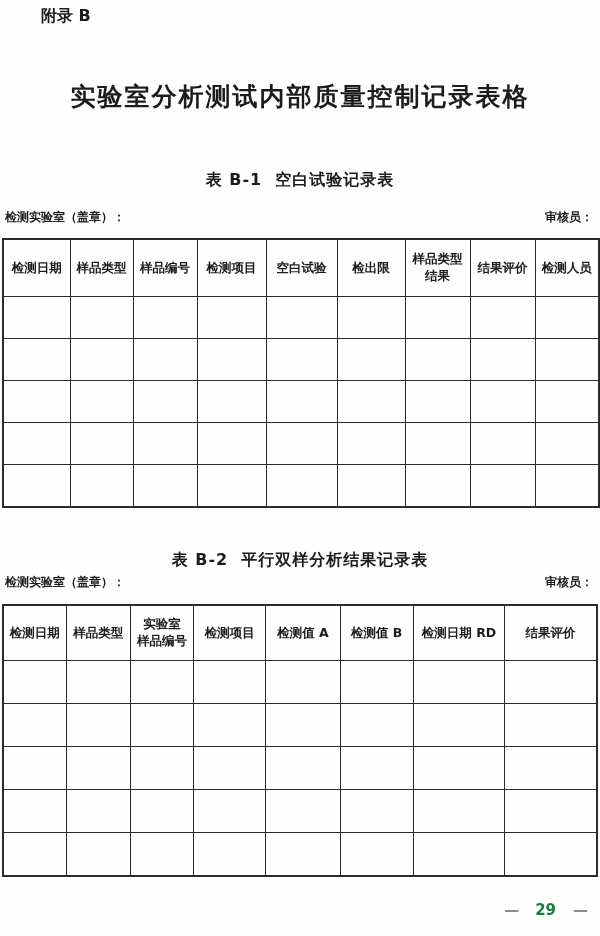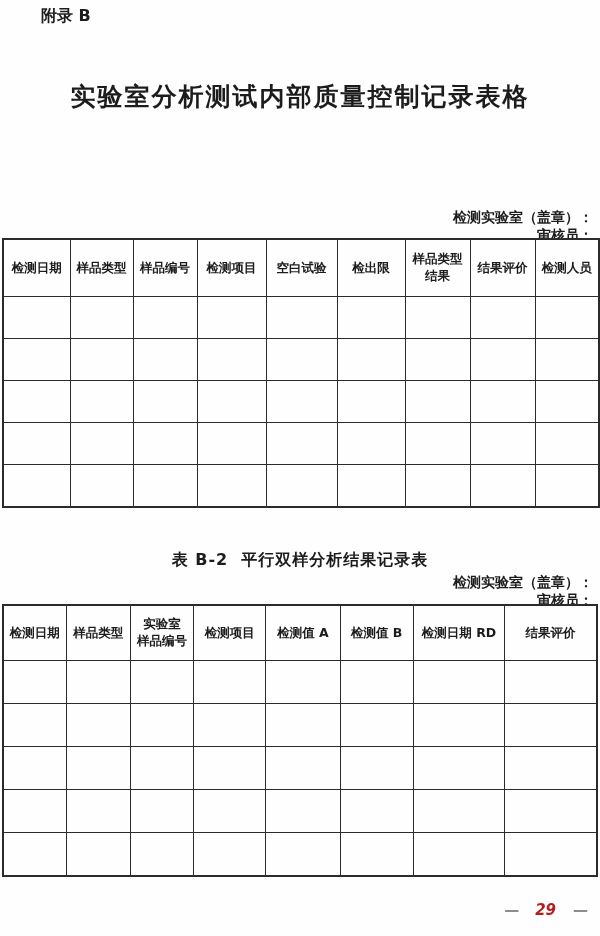--- a/index.html
+++ b/index.html
@@ -32,24 +32,23 @@
     position: absolute; left: 0; width: 100%;
     text-align: center;
     font-size: 16px; font-weight: bold;
     letter-spacing: 1px;
     white-space: pre;
   }
   .b1-title { top: 170px; }
   .b2-title { top: 530px; margin-top: 20px; }
   .stamp-line {
     position: absolute; left: 5px; right: 7px;
-    display: flex; justify-content: space-between; align-items: flex-end;
-    font-size: 14px; font-weight: bold;
-    white-space: pre;
-    flex-direction: column;
+    display: flex; justify-content: space-between; align-items: center;
+    font-size: 12px; font-weight: bold;
+    white-space: pre;
   }
   .b1-stamp { top: 209px; }
   .b2-stamp { top: 574px; }
   table.record-table {
     position: absolute; left: 2px;
     width: 596px;
     border-collapse: collapse;
     table-layout: fixed;
     background: #fefefe;
     border: 2px solid #2b2b2b;
@@ -72,31 +71,32 @@
   .b1-table th { height: 54px; }
   .b2-table th { height: 52px; }
   .b1-table td { height: 39px; }
   .b2-table td { height: 40px; }
   .page-footer {
     position: absolute; top: 901px; right: 13px;
     display: inline-flex; align-items: center; gap: 17px;
     font-size: 15px;
   }
   .page-footer .dash { color: #8c8c8c; font-weight: bold; letter-spacing: -1px; }
-  .page-footer .num { color: #b91c1c; font-weight: bold; font-style: italic; }
+  .page-footer .num { color: #15803d; font-weight: bold; }
 </style>
 </head>
 <body>
 
 <div class="page">
 
   <div class="appendix-label">附录 B</div>
 
   <div class="main-title">实验室分析测试内部质量控制记录表格</div>
 
+  <div class="table-title b1-title">表 B-1  空白试验记录表</div>
 
   <div class="stamp-line b1-stamp">
     <span>检测实验室（盖章）：</span>
     <span>审核员：</span>
   </div>
 
   <table class="record-table b1-table">
     <colgroup>
       <col style="width:67px">
         <col style="width:63px">

